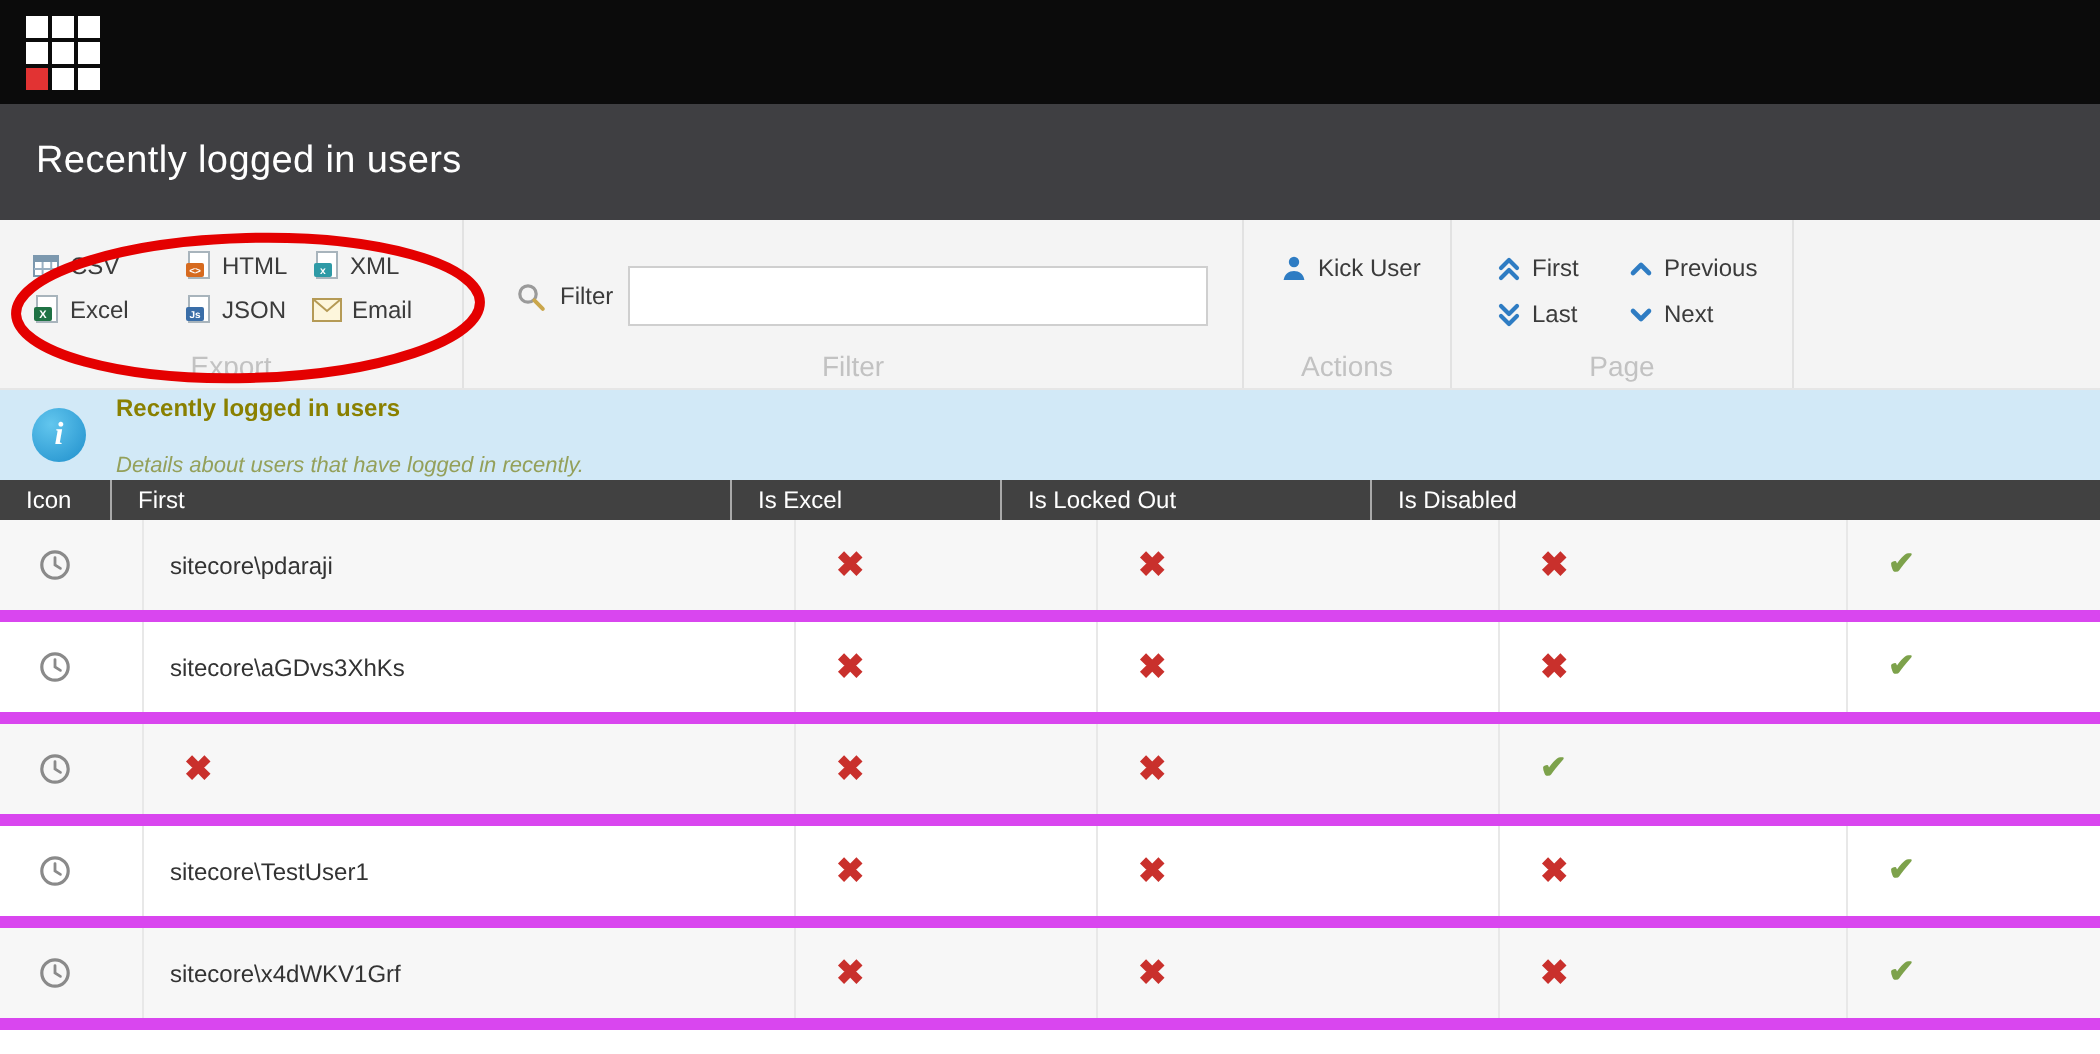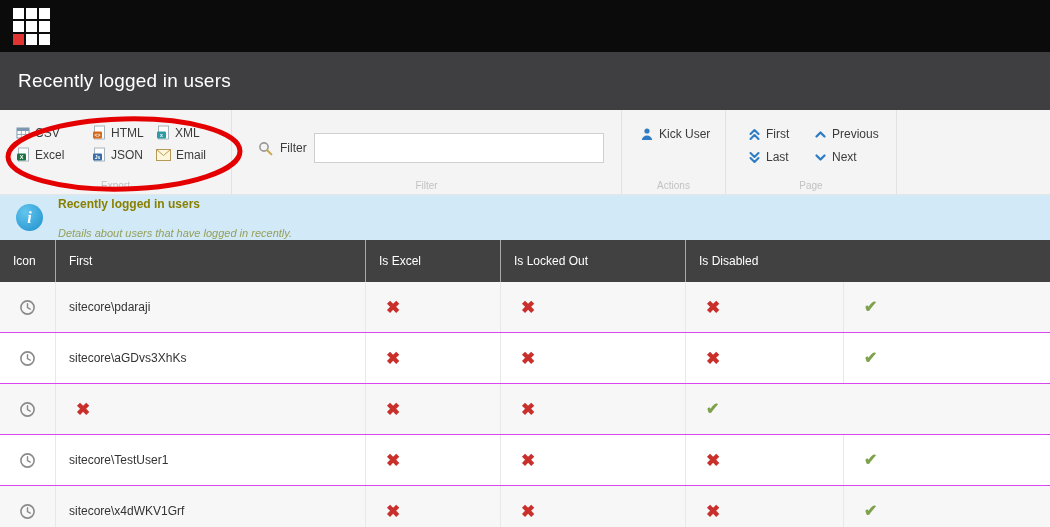--- a/index.html
+++ b/index.html
@@ -12,21 +12,21 @@
   .logo .sq { background:#fff; }
   .logo .sq.red { background:#e23333; }
 
   
   .titlebar { height:58px; background:#3f3f42; display:flex; align-items:center; padding-left:18px; }
   .titlebar h1 { color:#fff; font-size:19px; font-weight:400; letter-spacing:.2px; }
 
   
   .ribbon { height:85px; background:#f4f4f4; display:flex; position:relative; border-bottom:1px solid #e6e6e6; }
   .rgroup { position:relative; border-right:1px solid #e2e2e2; height:100%; }
-  .glabel { position:absolute; bottom:3px; left:0; right:0; text-align:center; font-size:10px; color:#c2c2c2; }
+  .glabel { position:absolute; bottom:3px; left:0; right:0; text-align:center; font-size:14px; color:#c2c2c2; }
   .rbtn { display:flex; align-items:center; gap:5px; font-size:12px; color:#3b3b3b; cursor:pointer; white-space:nowrap; }
   .ic { display:inline-flex; align-items:center; justify-content:center; }
 
   .g-export { width:232px; }
   .g-export .btns { display:grid; grid-template-columns:76px 64px auto; row-gap:7px; padding:15px 0 0 16px; }
 
   .g-filter { width:390px; }
   .g-filter .inner { display:flex; align-items:center; gap:7px; margin:23px 0 0 26px; }
   .flabel { font-size:12px; color:#3b3b3b; }
   .filter-input { width:290px; height:30px; border:1px solid #cfcfcf; background:#fff; font-size:12px; padding:0 8px; outline:none; }
@@ -46,25 +46,25 @@
   .infobar { height:45px; background:#d2e9f7; display:flex; align-items:center; padding-left:16px; gap:15px; }
   .info-ic { width:27px; height:27px; border-radius:50%; flex:0 0 27px;
              background:radial-gradient(circle at 35% 30%, #62c6ee, #1f8fcc);
              color:#fff; font-family:"Liberation Serif", serif; font-style:italic; font-weight:bold;
              font-size:16px; display:flex; align-items:center; justify-content:center; }
   .info-t1 { font-size:12px; font-weight:bold; color:#8a8000; }
   .info-t2 { font-size:11px; color:#94a05a; margin-top:16px;font-style:italic; }
 
   
   .tbl-head, .trow { display:grid; grid-template-columns:55px 310px 135px 185px 158px 1fr; }
-  .tbl-head { height:42px; background:#414141; }
+  .tbl-head { height:20px; background:#414141; }
   .hcell { display:flex; align-items:center; padding-left:13px; color:#fff; font-size:12px;
            border-left:1px solid rgba(255,255,255,.55); }
   .hcell:first-child { border-left:none; }
-  .trow { height:51px; border-bottom:1px solid #d946ef; background:#fff; cursor:pointer; }
+  .trow { height:51px; border-bottom:6px solid #d946ef; background:#fff; cursor:pointer;gap:16px; }
   #tbody .trow:nth-child(odd) { background:#f7f7f7; }
   .cell { display:flex; align-items:center; border-left:1px solid #e8e8e8; overflow:hidden; }
   .cell:first-child { border-left:none; justify-content:center; }
   .c-user { padding-left:13px; font-size:12px; color:#333; }
   .c-bool { padding-left:20px; }
   .cross { color:#c9302c; font-size:17px; font-weight:bold; line-height:1; }
   .check { color:#7da24b; font-size:16px; font-weight:bold; line-height:1; }
 </style>
 </head>
 <body>

